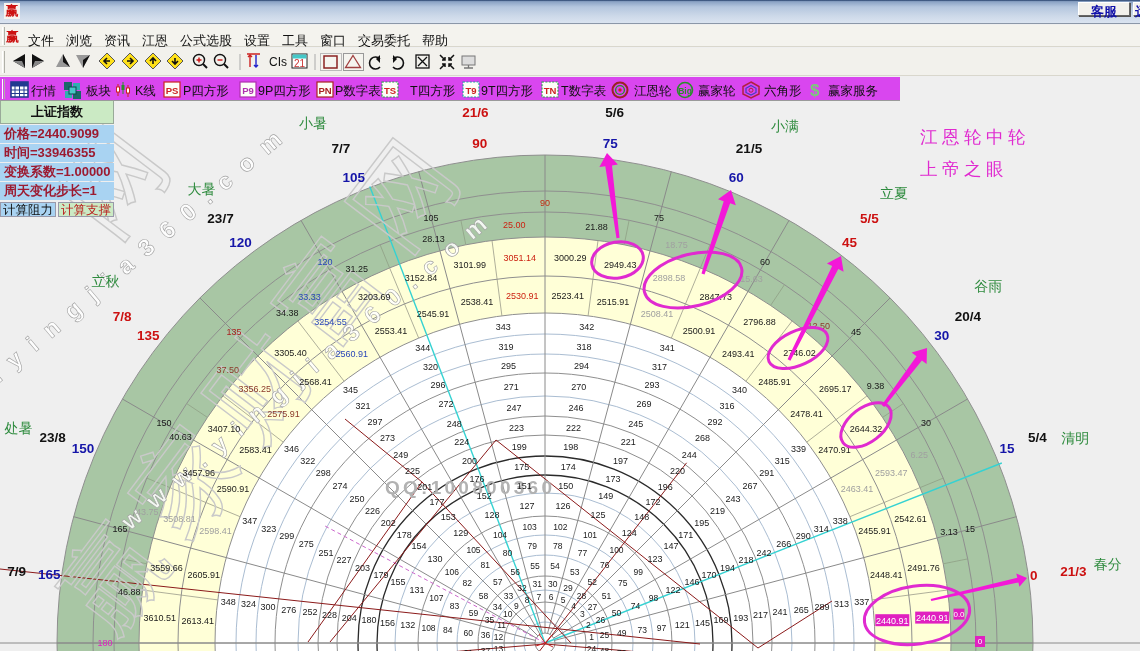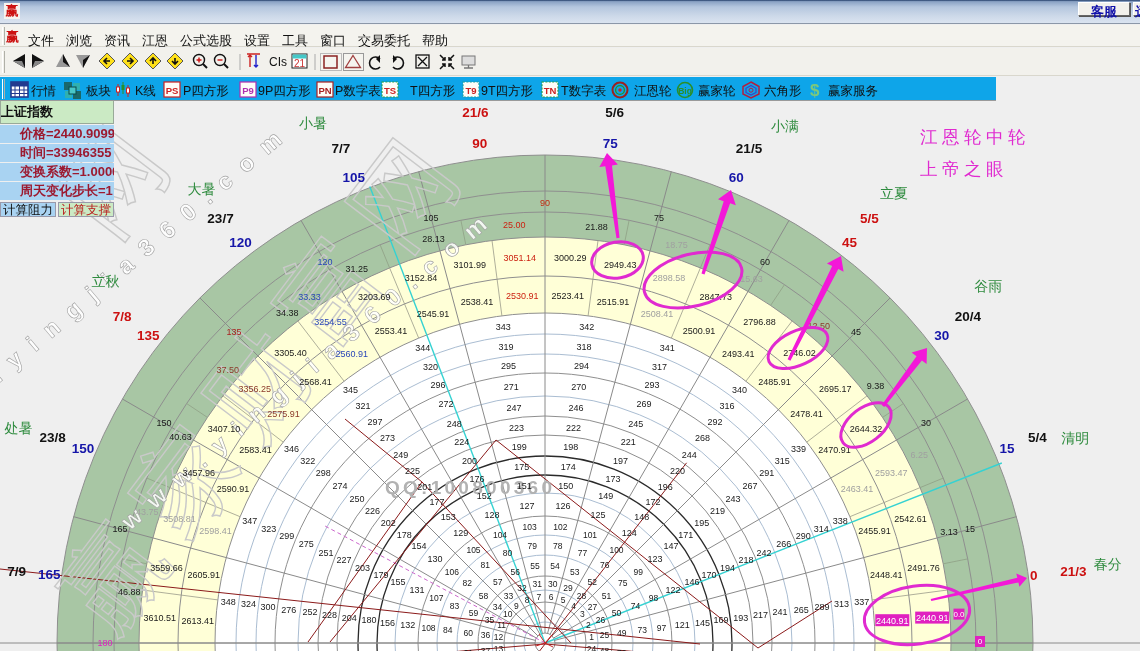--- a/index.html
+++ b/index.html
@@ -3,25 +3,25 @@
 *{margin:0;padding:0;box-sizing:border-box}
 html,body{width:1140px;height:651px;overflow:hidden;font-family:"Liberation Sans",sans-serif}
 #page{position:relative;width:1140px;height:651px;background:#efefef}
 #title{position:absolute;left:0;top:0;width:1140px;height:24px;background:linear-gradient(180deg,#1f3a66 0%,#8aa2c4 7%,#b4c6de 30%,#cdd9e9 70%,#dae3f0 100%);border-bottom:1px solid #8b97a8}
 #title .logo{position:absolute;left:4px;top:3px;width:16px;height:16px;background:#f6f2ee;color:#cc1111;font-weight:bold;font-size:13px;line-height:16px;text-align:center}
 #title .t{position:absolute;left:27px;top:4px;font-size:13px;color:#101828;font-weight:bold}
 .btn{position:absolute;top:2px;height:14px;background:#f2f1ec;border:1px solid #666;border-top-color:#fff;border-left-color:#fff;box-shadow:1px 1px 0 #555;font-size:13px;font-weight:bold;color:#1111aa;text-align:center;line-height:18px}
 #menubar{position:absolute;left:0;top:25px;width:1140px;height:22px;background:#f4f3ee;border-bottom:1px solid #d9d7cd;font-size:13px;color:#111}
 #menubar .logo2{position:absolute;left:6px;top:3px;width:15px;height:15px;color:#cc1111;font-weight:bold;font-size:13px}
 #tb1{position:absolute;left:0;top:48px;width:1140px;height:28px;background:#f2f1ec;border-bottom:1px solid #d9d7cd}
-#tb2{position:absolute;left:0;top:77px;width:996px;height:24px;background:#0ea5e9;border-bottom:1px solid #9a9a9a}
+#tb2{position:absolute;left:0;top:77px;width:900px;height:24px;background:#d946ef;border-bottom:1px solid #9a9a9a}
 #chart{position:absolute;left:0;top:101px;width:1140px;height:550px;background:#efefef}
 #panel{position:absolute;left:0;top:0px;width:114px;font-size:13px}
-#panel .hd{height:23px;background:#cbeac4;border:1px solid #9a9;border-top:none;text-align:left;font-weight:bold;line-height:22px;color:#111}
-#panel .row{height:18px;background:#a9d3f2;margin-top:1px;color:#9c1a30;font-weight:bold;font-size:13px;line-height:18px;padding-left:20px;white-space:nowrap;overflow:hidden}
+#panel .hd{height:23px;background:#cbeac4;border:1px solid #9a9;border-top:none;text-align:center;font-weight:bold;line-height:22px;color:#111}
+#panel .row{height:18px;background:#a9d3f2;margin-top:1px;color:#9c1a30;font-weight:bold;font-size:13px;line-height:18px;padding-left:4px;white-space:nowrap;overflow:hidden}
 #panel .btns{margin-top:2px;height:31px}
 .ann{position:absolute;color:#e02ad0;font-weight:normal}
 </style></head>
 <body>
 <div id="page">
 <div id="title">
  <div class="logo">赢</div>
  <div class="btn" style="left:1078px;width:52px">客服</div>
  <div class="btn" style="left:1133px;width:30px">远程</div>
 </div>

